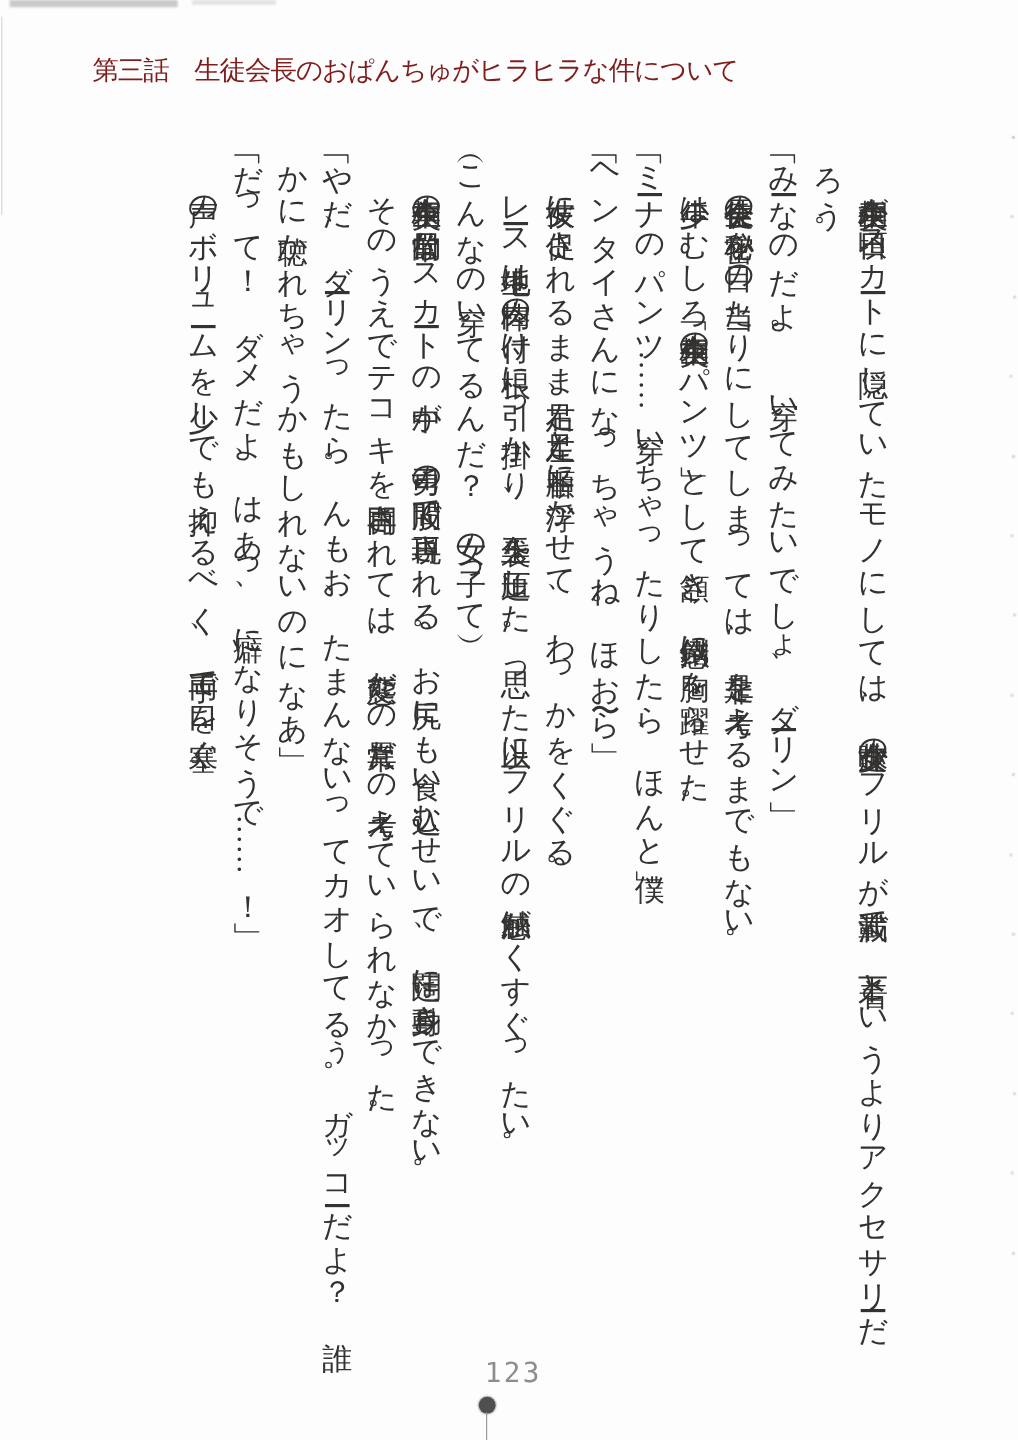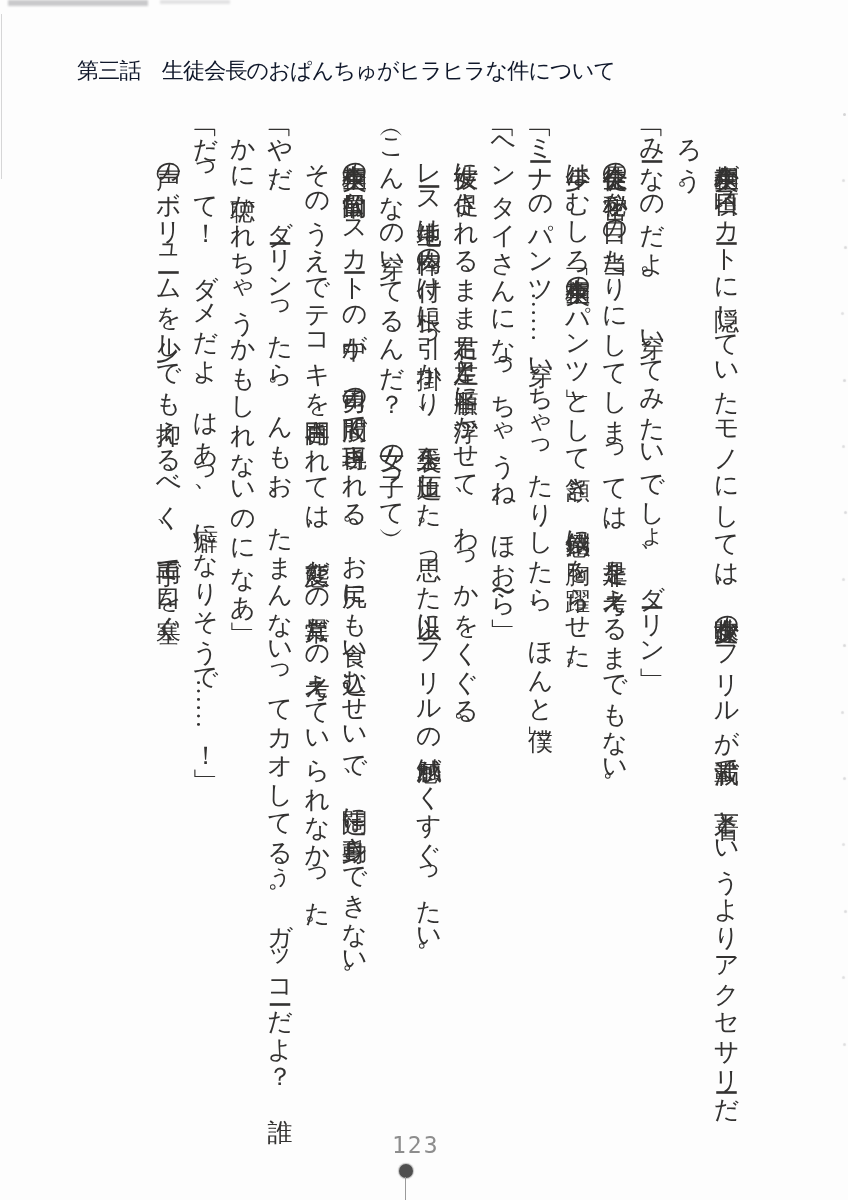--- a/index.html
+++ b/index.html
@@ -14,25 +14,25 @@
     background: #fdfdfd;
     font-family: "Liberation Serif", "DejaVu Serif", serif;
   }
   .page {
     position: absolute;
     inset: 0;
   }
   
   .chapter-title {
     position: absolute;
-    top: 56px;
+    top: 44px;
     left: 77px;
     font-size: 22px;
     letter-spacing: -0.8px;
-    color: #0f172a;
+    color: #7f1d1d;
     white-space: nowrap;
   }
   
   .body-text {
     position: absolute;
     top: 121px;
     right: 103px;
     height: 1000px;
     writing-mode: vertical-rl;
     text-orientation: mixed;
@@ -42,21 +42,21 @@
     letter-spacing: 0;
   }
   .body-text p {
     margin: 0;
     padding: 0;
   }
   
   .page-number {
     position: absolute;
     top: 1132px;
-    left: 392px;
+    left: 404px;
     width: 44px;
     text-align: center;
     font-family: "DejaVu Sans Mono", monospace;
     font-size: 23px;
     letter-spacing: 2px;
     color: #8d8d8d;
   }
   .ornament-dot {
     position: absolute;
     top: 1164px;

